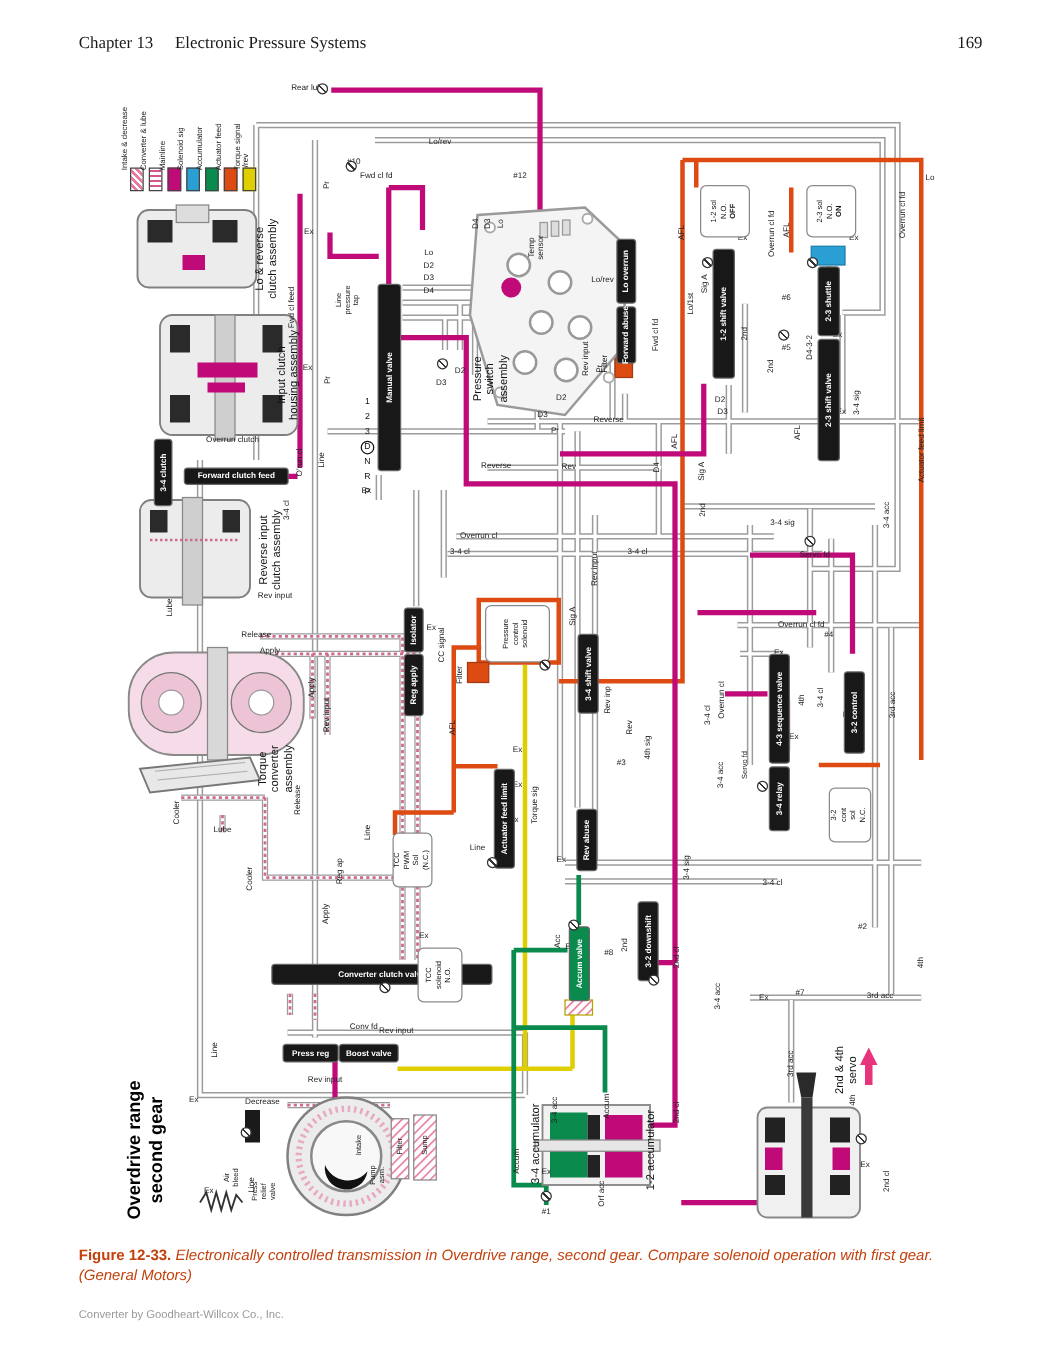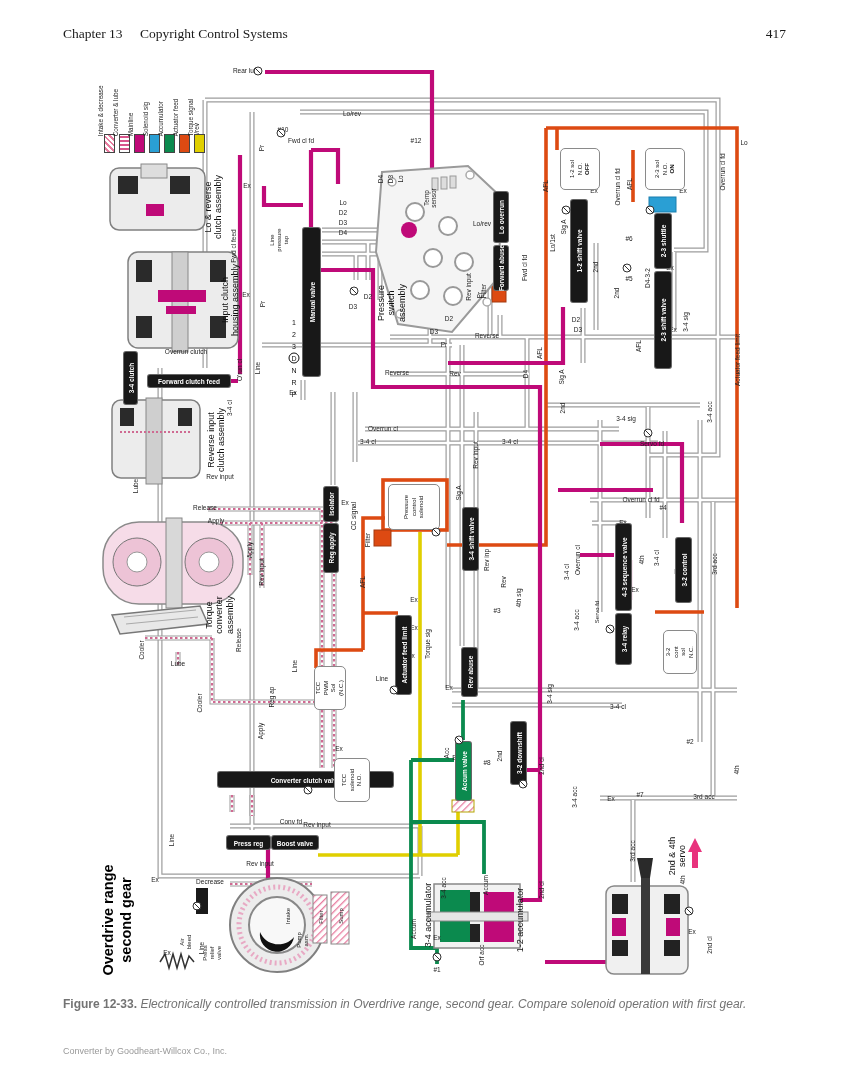--- a/index.html
+++ b/index.html
@@ -24,35 +24,35 @@
               font:bold 6.5px "Liberation Sans",sans-serif;color:#fff;white-space:nowrap;}
   .valve.h>span{transform:translate(-50%,-50%);}
   .sol{position:absolute;background:#fff;border:1.5px solid #8a8a8a;border-radius:5px;z-index:3;}
   .sol>span{position:absolute;left:50%;top:50%;transform:translate(-50%,-50%) rotate(-90deg);
             font:6px/1.25 "Liberation Sans",sans-serif;color:#111;white-space:pre;text-align:center;}
   .sol b{font-weight:bold;}
   .lsw{position:absolute;width:9px;height:17px;border:1px solid #444;z-index:3;}
   .tport{position:absolute;width:7px;height:7px;border:1.2px solid #333;border-radius:50%;
          transform:translate(-50%,-50%);z-index:4;
          background:linear-gradient(45deg,#fff 44%,#333 44%,#333 56%,#fff 56%);}
-  .cap{position:absolute;left:63px;top:996px;width:728px;font:italic 12px/1.35 "Liberation Sans",sans-serif;color:#737373;}
+  .cap{position:absolute;left:63px;top:996px;width:728px;font:italic 12px/1.35 "Liberation Sans",sans-serif;color:#c2410c;}
   .cap b{font-style:normal;font-weight:bold;}
   .credit{font-style:italic;}
   .copy{position:absolute;left:63px;top:1046px;font:9px "Liberation Sans",sans-serif;color:#999;}
 </style>
 </head>
 <body>
 
 <div id="page">
 
   <div class="hdr hdr-left">
     <span class="hdr-chap">Chapter 13</span>
-    <span>Copyright Control Systems</span>
+    <span>Electronic Pressure Systems</span>
   </div>
-  <div class="hdr hdr-num">417</div>
+  <div class="hdr hdr-num">169</div>
 
   <svg id="art" width="849" height="1087" viewBox="0 0 849 1087">
     <defs>
       <pattern id="hatch" width="5" height="5" patternUnits="userSpaceOnUse" patternTransform="rotate(45)">
         <rect width="5" height="5" fill="#fff"></rect>
         <line x1="0" y1="0" x2="0" y2="5" stroke="#e87ca0" stroke-width="2.6"></line>
       </pattern>
     </defs>
 
     <g>
@@ -510,16 +510,17 @@
       <div class="dlabel lleg" style="left: 164px; top: 129px; transform: rotate(-90deg); transform-origin: 0px 100%;">Accumulator</div>
       <div class="lsw" style="left: 179px; top: 134px; background: rgb(221, 74, 18);"></div>
       <div class="dlabel lleg" style="left: 179px; top: 129px; transform: rotate(-90deg); transform-origin: 0px 100%;">Actuator feed</div>
       <div class="lsw" style="left: 194px; top: 134px; background: rgb(224, 207, 0);"></div>
       <div class="dlabel lleg" style="left: 194px; top: 129px; transform: rotate(-90deg); transform-origin: 0px 100%;">Torque signal</div>
     </div>
 
   <div class="cap">
     <b>Figure 12-33.</b>
     <span>Electronically controlled transmission in Overdrive range, second gear. Compare solenoid operation with first gear.</span>
+    <div class="credit">(General Motors)</div>
   </div>
 
   <div class="copy">Converter by Goodheart-Willcox Co., Inc.</div>
 </div>
 
 </body></html>

